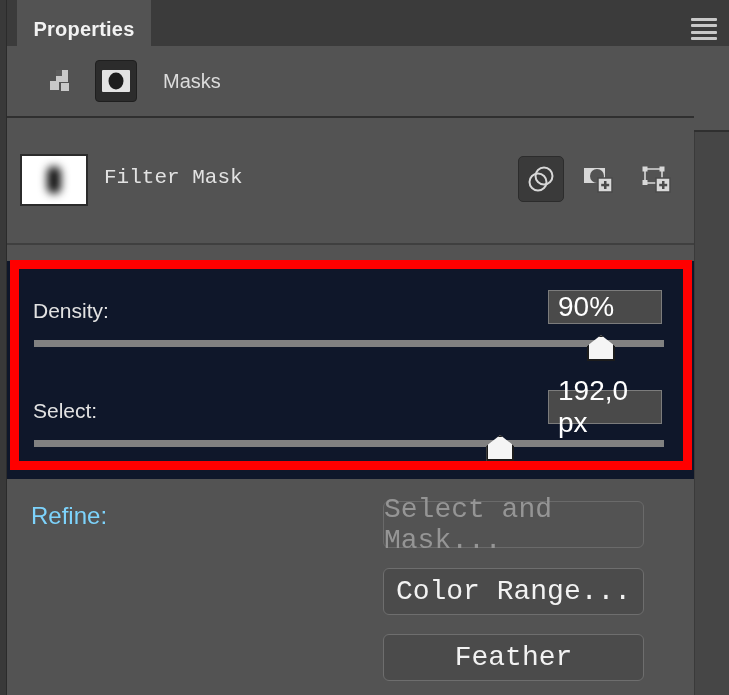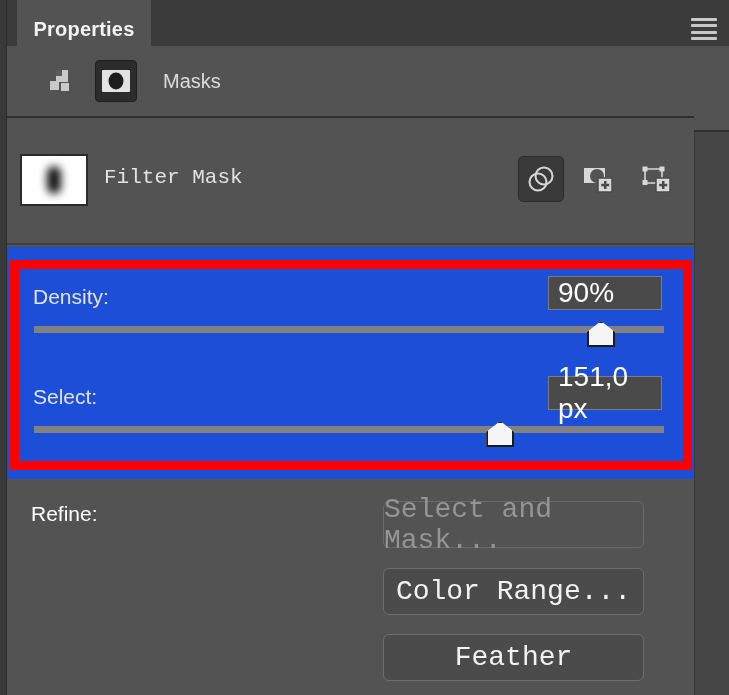--- a/index.html
+++ b/index.html
@@ -172,24 +172,24 @@
     cursor: pointer;
   }
   .act-btn.selected {
     background: #3a3a3a;
     border: 1px solid #2c2c2c;
   }
 
   
   .sliders {
     position: absolute;
-    left: 7px; top: 247px;
+    left: 7px; top: 261px;
     width: 687px;
     height: 232px;
-    background: #1d4ed8;
+    background: #0f172a;
     box-sizing: border-box;
   }
   .srow { position: absolute; left: 0; width: 687px; }
   .srow.density { top: 38px; }
   .srow.feather { top: 138px; }
 
   .slabel {
     position: absolute;
     left: 26px; top: 0;
     color: #e2e2e2;
@@ -240,22 +240,22 @@
     position: absolute;
     left: 7px; top: 479px;
     width: 687px;
     height: 216px;
     background: #535353;
     box-sizing: border-box;
   }
   .refine-label {
     position: absolute;
     left: 24px; top: 23px;
-    color: #ffffff;
-    font-size: 21px;
+    color: #7dd3fc;
+    font-size: 24px;
   }
   .rbtn {
     position: absolute;
     right: 50px;
     width: 261px;
     height: 47px;
     border-radius: 6px;
     box-sizing: border-box;
     display: flex;
     align-items: center;
@@ -399,21 +399,21 @@
 
     <div class="srow density">
       <div class="slabel">Density:</div>
       <div class="sinput">90%</div>
       <div class="strack"></div>
       <div class="shandle" id="density-handle" style="left: 594px;"></div>
     </div>
 
     <div class="srow feather">
       <div class="slabel">Select:</div>
-      <div class="sinput">151,0 px</div>
+      <div class="sinput">192,0 px</div>
       <div class="strack"></div>
       <div class="shandle" id="feather-handle" style="left: 493.2px;"></div>
     </div>
 
   </div>
 
   <div class="refine">
     <div class="refine-label">Refine:</div>
 
     <div class="rbtn disabled b1">Select and Mask...</div>

